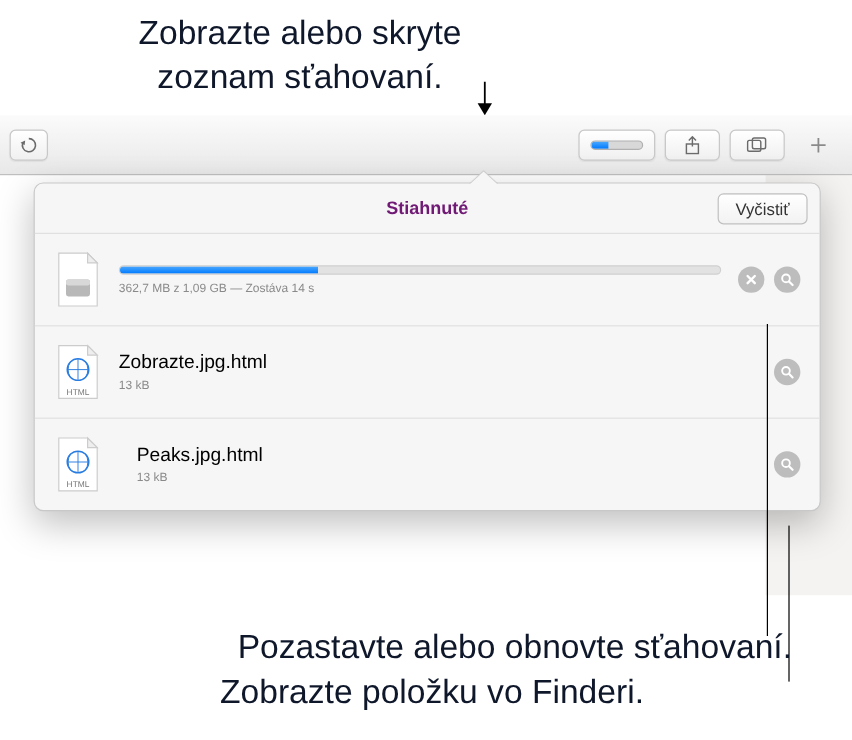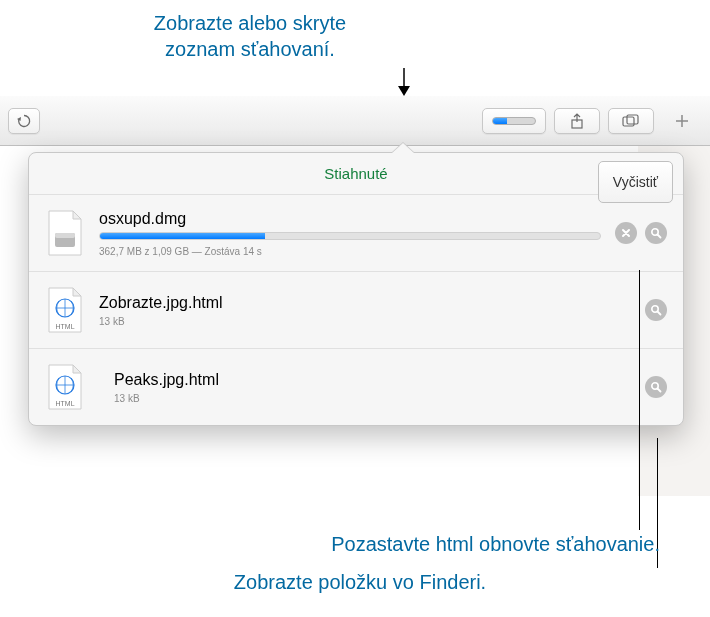--- a/index.html
+++ b/index.html
@@ -10,22 +10,22 @@
     body {
       font-family: -apple-system, BlinkMacSystemFont, "Helvetica Neue", sans-serif;
       background: #ffffff;
       width: 710px;
       height: 617px;
       position: relative;
       overflow: hidden;
     }
     .annotation {
       position: absolute;
-      font-size: 20px;
-      color: #0369a1;
+      font-size: 28px;
+      color: #0f172a;
       text-align: center;
       line-height: 1.3;
     }
     .annotation-top {
       top: 10px;
       left: 100px;
       width: 300px;
     }
     .annotation-bottom-1 {
       bottom: 60px;
@@ -146,28 +146,28 @@
     .popover-header {
       display: flex;
       align-items: center;
       justify-content: center;
       position: relative;
       height: 42px;
       border-bottom: 1px solid #e0e0e0;
     }
     .popover-title {
       font-size: 15px;
-      color: #15803d;
-      font-weight: 400;
+      color: #701a75;
+      font-weight: 700;
     }
     .clear-btn {
       position: absolute;
       right: 10px;
       top: 8px;
-      height: 42px;
+      height: 26px;
       padding: 0 14px;
       background: linear-gradient(to bottom, #ffffff, #f2f2f2);
       border: 1px solid #c0c0c0;
       border-radius: 5px;
       font-size: 14px;
       color: #333;
       display: flex;
       align-items: center;
     }
     .download-item {
@@ -309,21 +309,20 @@
   <div class="download-item">
     <div class="file-icon">
       <svg width="40" height="48" viewBox="0 0 40 48">
         <path d="M4 2 L28 2 L36 10 L36 46 L4 46 Z" fill="#ffffff" stroke="#cccccc" stroke-width="1"></path>
         <path d="M28 2 L28 10 L36 10 Z" fill="#eeeeee" stroke="#cccccc" stroke-width="1"></path>
         <rect x="10" y="24" width="20" height="14" rx="2" fill="#b8b8b8"></rect>
         <rect x="10" y="24" width="20" height="5" rx="2" fill="#d8d8d8"></rect>
       </svg>
     </div>
     <div class="item-body">
-      <div class="item-name">osxupd.dmg</div>
       <div class="progress-bar">
         <div class="progress-fill"></div>
       </div>
       <div class="item-status">362,7 MB z 1,09 GB — Zostáva 14 s</div>
     </div>
     <div class="item-actions">
       <div class="circle-btn">
         <svg width="10" height="10" viewBox="0 0 10 10">
           <path d="M2 2 L8 8 M8 2 L2 8" stroke="#ffffff" stroke-width="2" stroke-linecap="round"></path>
         </svg>
@@ -382,14 +381,14 @@
           <line x1="7.5" y1="7.5" x2="10.5" y2="10.5" stroke="#ffffff" stroke-width="1.8" stroke-linecap="round"></line>
         </svg>
       </div>
     </div>
   </div>
 </div>
 
 <div class="callout-line callout-line-1"></div>
 <div class="callout-line callout-line-2"></div>
 
-<div class="annotation annotation-bottom-1">Pozastavte html obnovte sťahovanie.</div>
+<div class="annotation annotation-bottom-1">Pozastavte alebo obnovte sťahovaní.</div>
 <div class="annotation annotation-bottom-2">Zobrazte položku vo Finderi.</div>
 
 </body></html>

